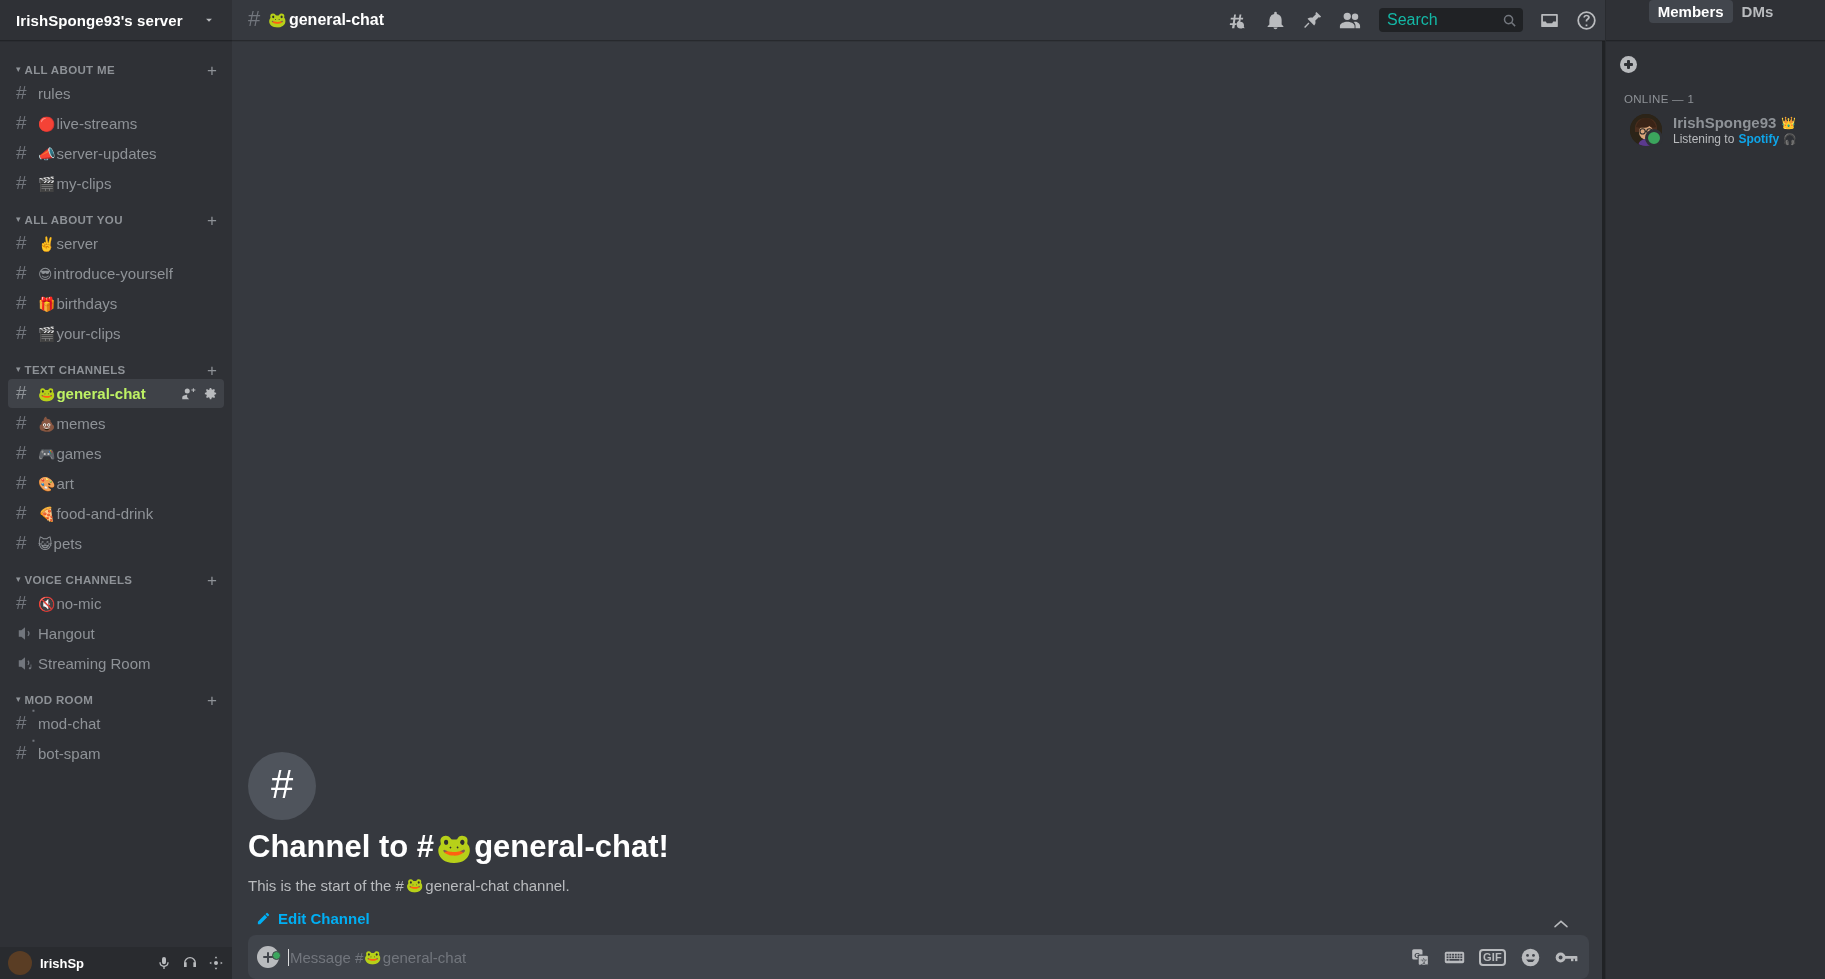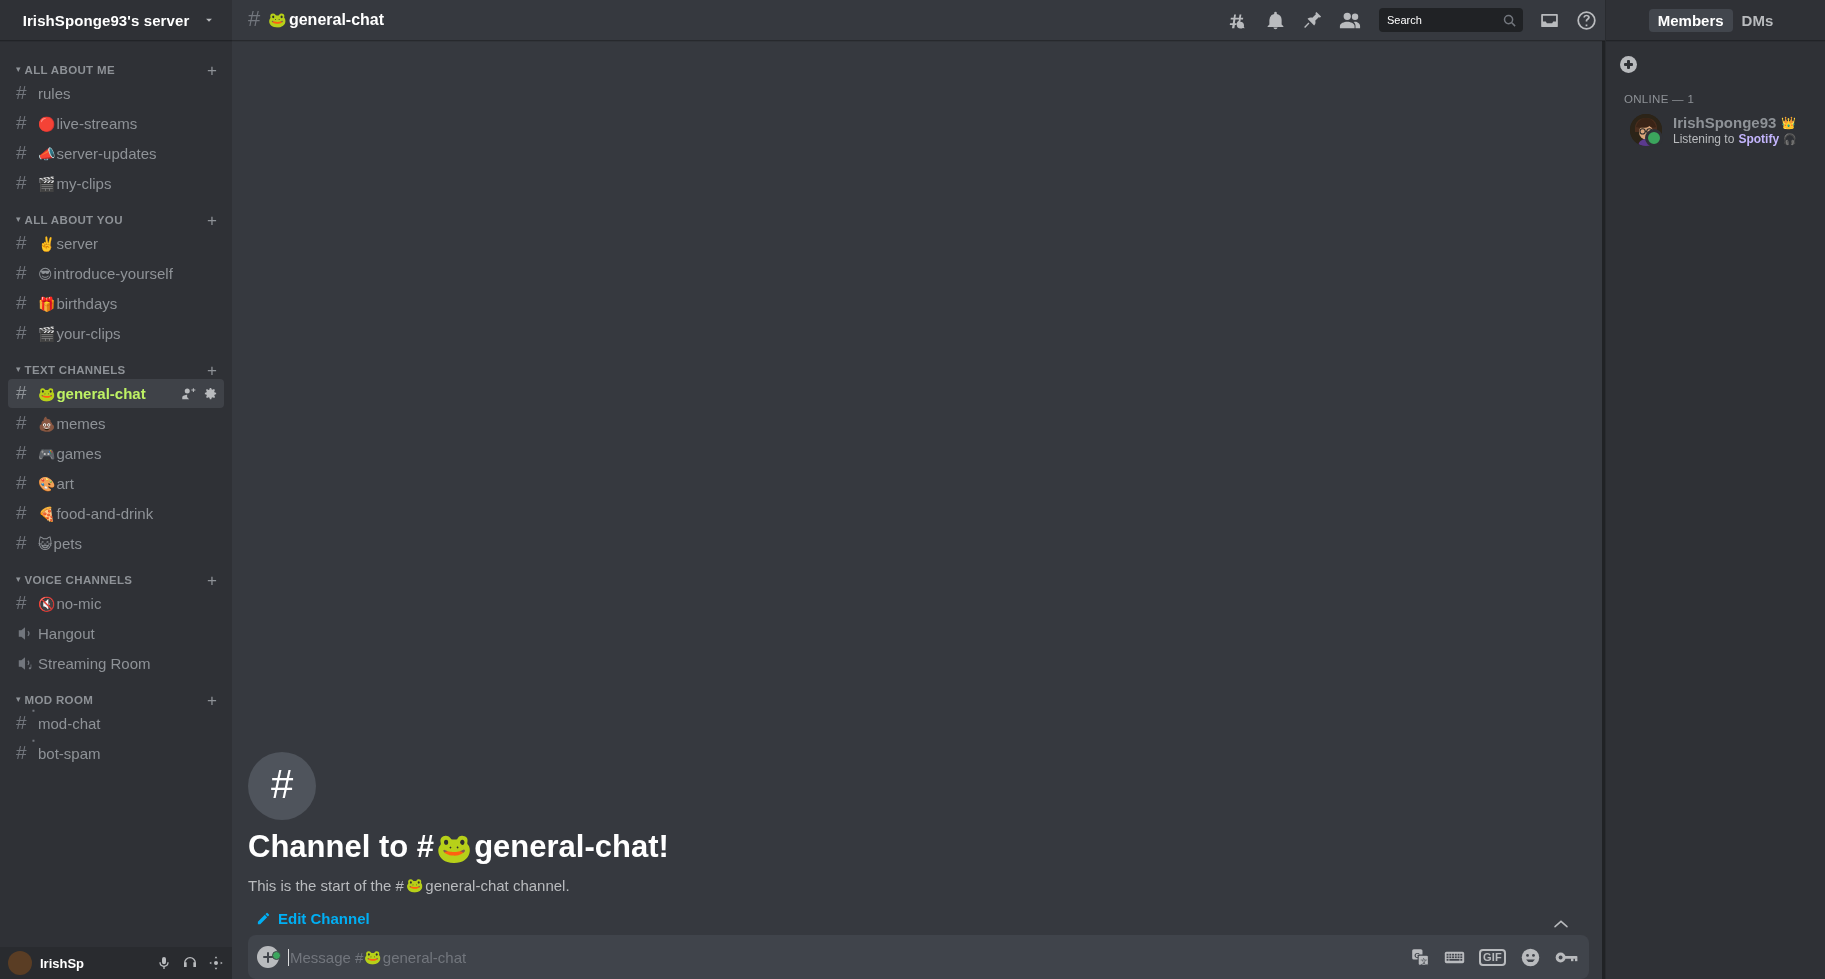--- a/index.html
+++ b/index.html
@@ -21,21 +21,21 @@
     flex: 0 0 232px;
     position: relative;
   }
   .server-header {
     height: 40px; flex: 0 0 40px;
     display: flex; align-items: center;
     padding: 0 16px;
     background: #2f3136;
     box-shadow: 0 1px 0 rgba(4,4,5,.2), 0 1.5px 0 rgba(6,6,7,.05), 0 2px 0 rgba(4,4,5,.05);
     cursor: pointer;
-    position: relative; z-index: 5; text-align: center;
+    position: relative; z-index: 5;
   }
   .server-name {
     color: #ffffff; font-size: 15px; font-weight: bold;
     letter-spacing: .1px; flex: 1;
     white-space: nowrap; overflow: hidden; text-overflow: ellipsis;
   }
   .chev-down { color: #b9bbbe; font-size: 11px; line-height: 1; margin-left: 6px; }
 
   .channel-scroll {
     flex: 1 1 auto;
@@ -150,21 +150,21 @@
   .search-box {
     width: 144px; height: 24px;
     background: #202225;
     border-radius: 4px;
     display: flex; align-items: center;
     padding: 0 6px 0 8px;
     margin-left: 2px;
     cursor: text;
   }
   .search-box .sp {
-    flex: 1; color: #ffffff; font-size: 11px;
+    flex: 1; color: #14b8a6; font-size: 16px;
     white-space: nowrap; overflow: hidden;
   }
   .search-box .sico { color: #72767d; display: flex; }
 
   
   .msg-region {
     flex: 1 1 auto;
     position: relative;
     display: flex; flex-direction: column;
     justify-content: flex-end;
@@ -273,21 +273,21 @@
 
   
   .members {
     width: 220px; flex: 0 0 220px; height: 979px;
     background: #2f3136;
     display: flex; flex-direction: column;
     border-left: 1px solid #292b2f;
   }
   .members-tabs {
     height: 40px; flex: 0 0 40px;
-    display: flex; align-items: center; justify-content: center;
+    display: flex; align-items: flex-start; justify-content: center;
     gap: 0;
     box-shadow: 0 1px 0 rgba(4,4,5,.2), 0 1.5px 0 rgba(6,6,7,.05), 0 2px 0 rgba(4,4,5,.05);
     position: relative; z-index: 3;
   }
   .mtab {
     font-size: 15px; color: #b9bbbe; font-weight: bold;
     padding: 3px 9px; border-radius: 4px; cursor: pointer;
   }
   .mtab.active { background: #42464d; color: #ffffff; }
   .members-body { flex: 1 1 auto; padding-top: 16px; overflow: hidden; }
@@ -333,21 +333,21 @@
     color: #8e9297; font-size: 15px; font-weight: 700;
     display: flex; align-items: center; gap: 5px;
     white-space: nowrap;
   }
   .member-name .crown { font-size: 12px; font-family: "DejaVu Sans", sans-serif; }
   .member-activity {
     color: #b9bbbe; font-size: 12px;
     display: flex; align-items: center; gap: 4px;
     white-space: nowrap; margin-top: 1px;
   }
-  .member-activity b { font-weight: bold; color: #c4b5fd; }
+  .member-activity b { font-weight: bold; color: #0ea5e9; }
   .member-activity .hp { font-size: 11px; font-family: "DejaVu Sans", sans-serif; }
 
   
   .scroll-rail {
     position: absolute; top: 41px; bottom: 0;
     right: 220px; width: 3px;
     background: #2e3338;
   }
   .scroll-thumb {
     position: absolute; top: 0; left: 0; width: 3px; height: 100%;

